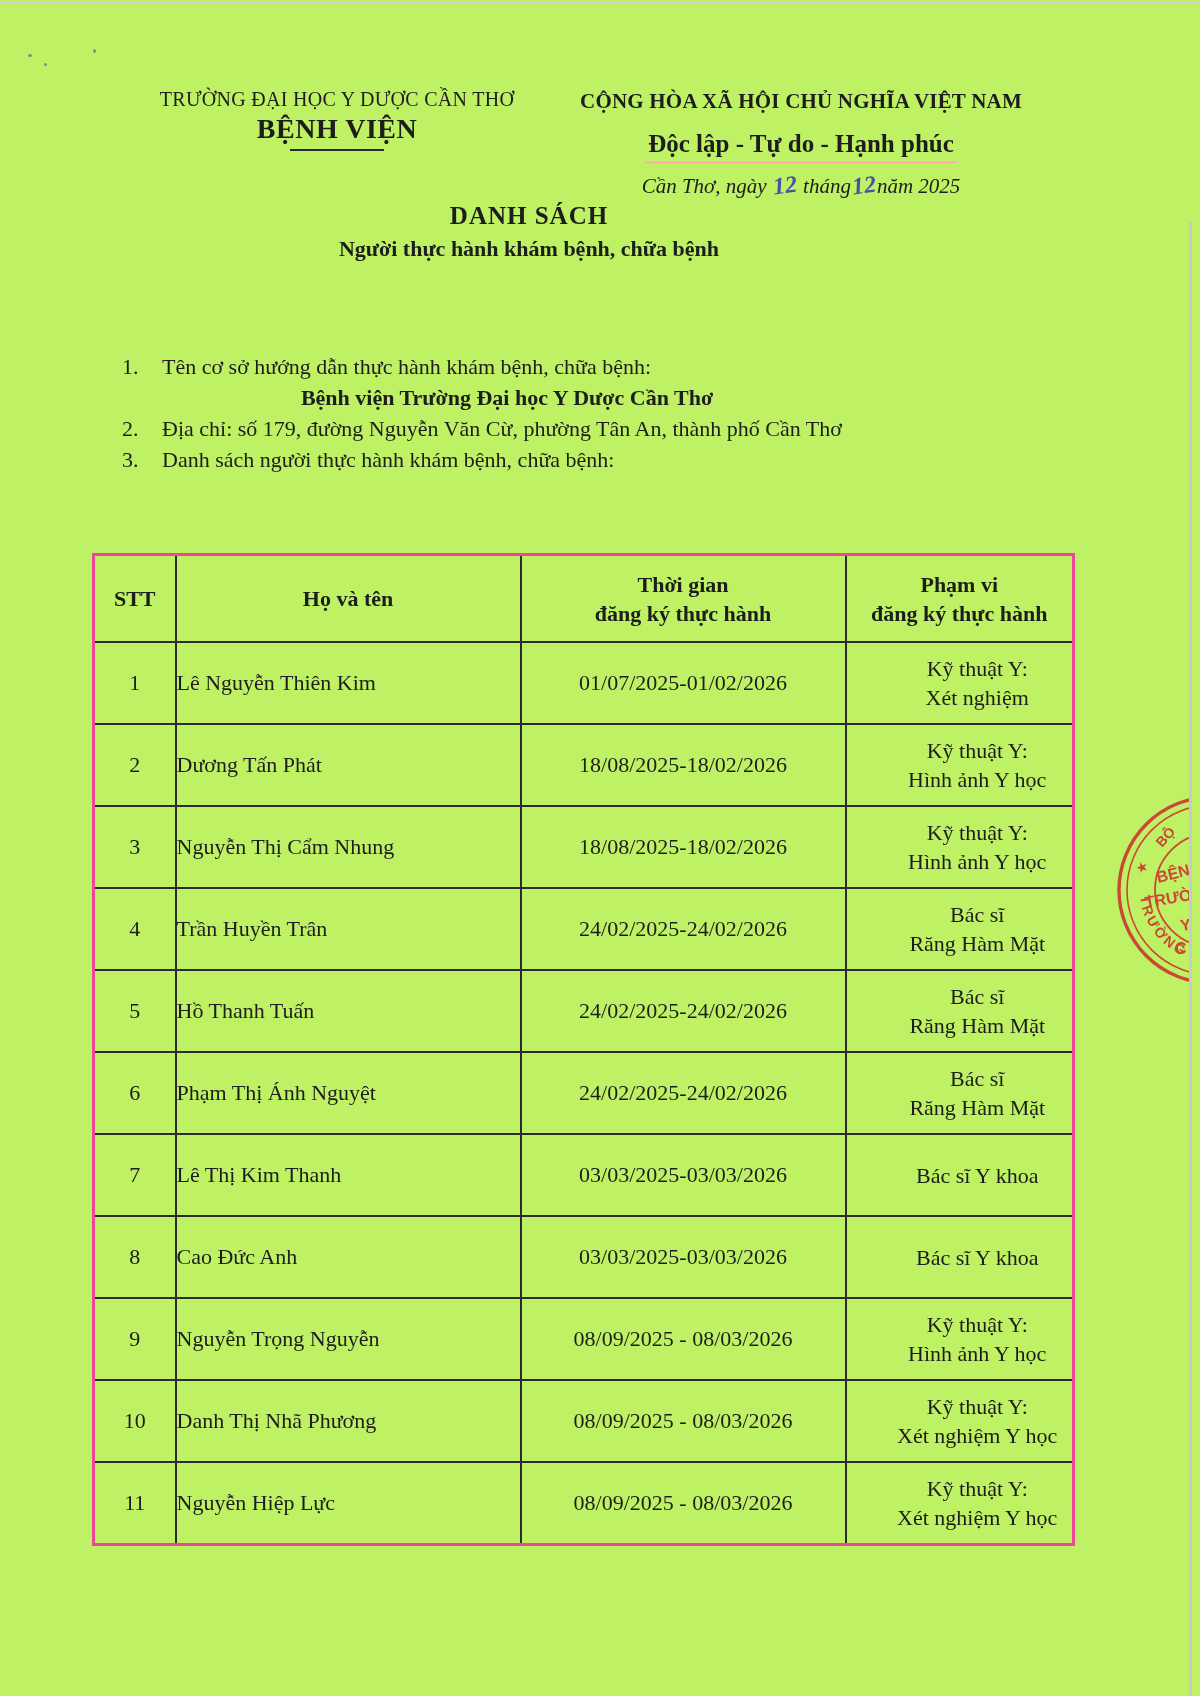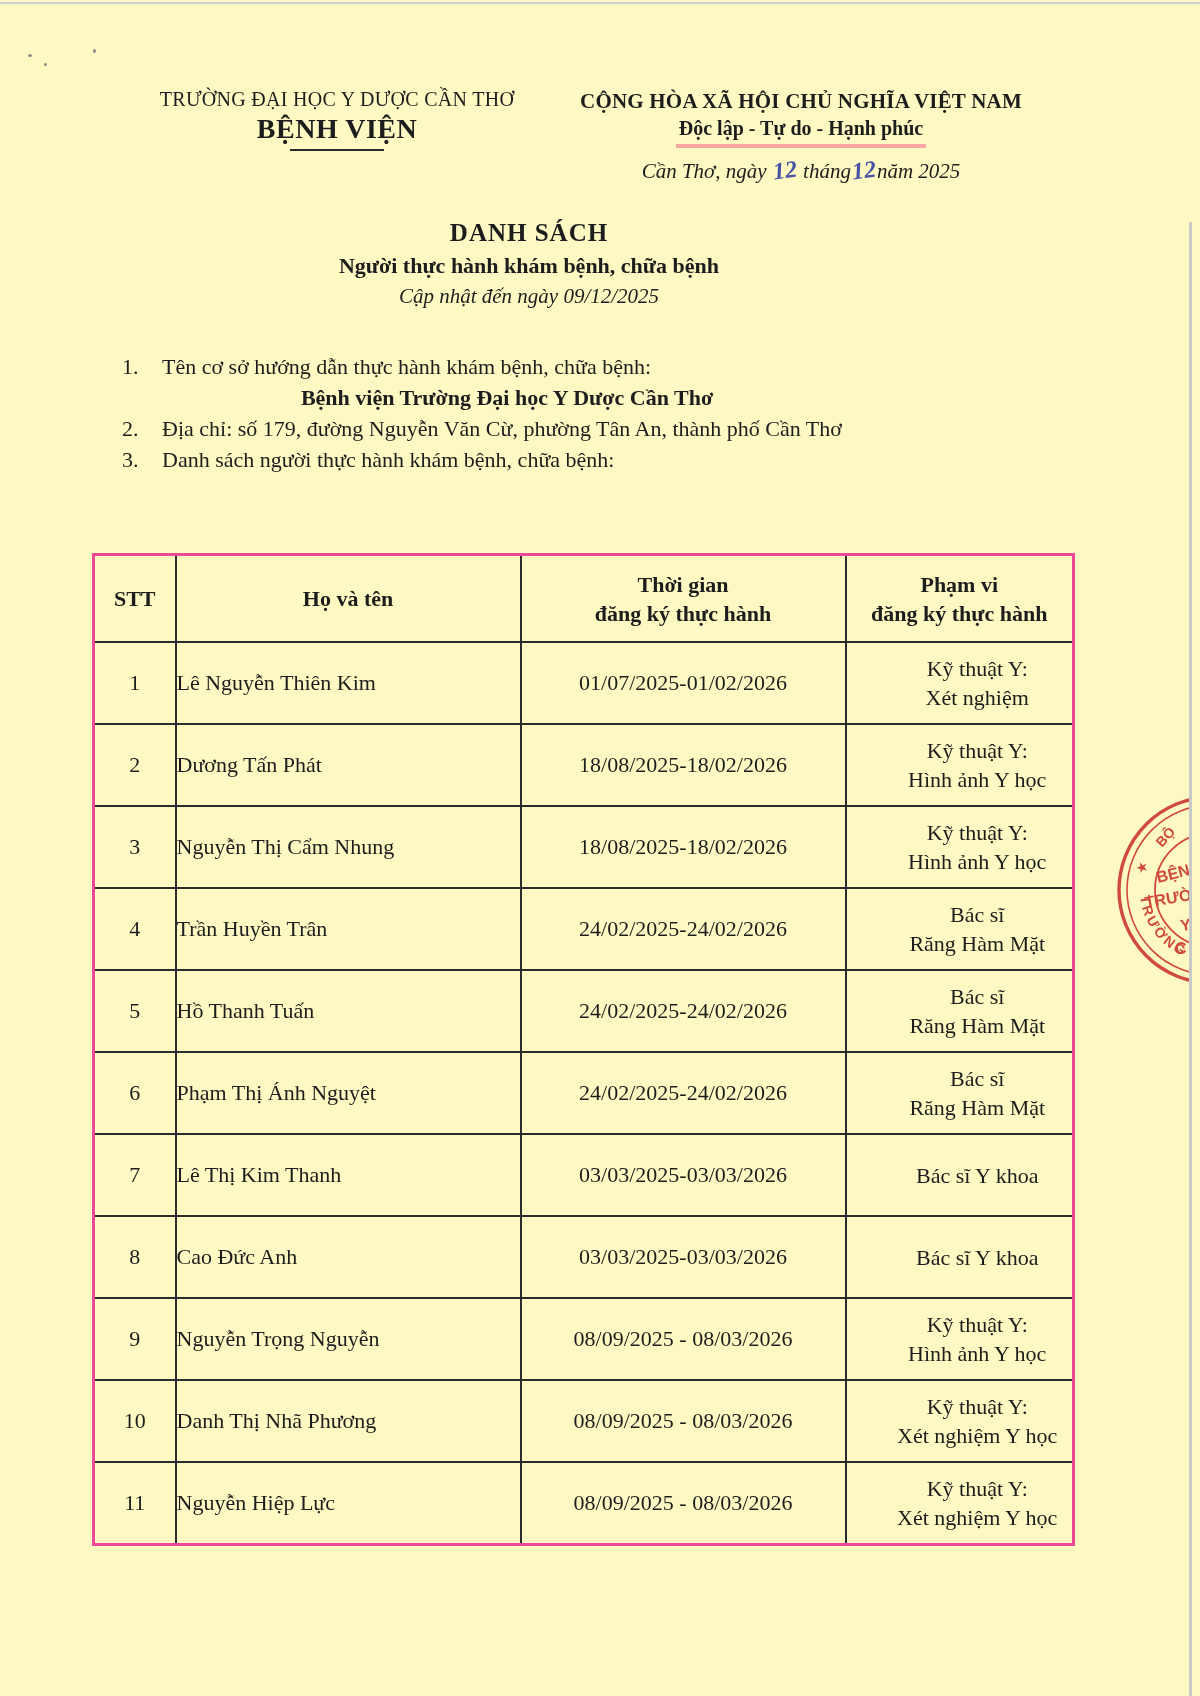--- a/index.html
+++ b/index.html
@@ -1,36 +1,36 @@
 <!DOCTYPE html>
 <html><head>
 <meta charset="utf-8">
 <style>
   html,body{margin:0;padding:0;background:#e8e8e8;}
   .page{
     position:relative;width:1200px;height:1696px;margin:0 auto;
-    background:#fef9c3;overflow:hidden;
+    background:#bef264;overflow:hidden;
     font-family:"Liberation Serif","DejaVu Serif",serif;color:#1d1d1d;
   }
   
   .edge-top{position:absolute;left:0;top:2px;width:1200px;height:2px;background:#cfcfcd;}
   .edge-right{position:absolute;left:1189px;top:222px;width:3px;height:1474px;background:#c9c9c7;z-index:5;}
   .speck{position:absolute;background:#8a8a8a;border-radius:50%;}
   
   .hdr-left{position:absolute;left:128px;top:88px;width:418px;text-align:center;}
   .hdr-left .l1{font-size:20px;letter-spacing:.3px;white-space:nowrap;}
   .hdr-left .l2{font-size:28px;font-weight:bold;margin-top:2px;letter-spacing:.5px;}
   .bar{width:94px;border-top:2px solid #2a2a2a;margin:4px auto 0;}
   .hdr-right{position:absolute;left:558px;top:89px;width:486px;text-align:center;}
   .hdr-right .l1{font-size:21px;font-weight:bold;white-space:nowrap;letter-spacing:.2px;}
-  .hdr-right .l2{display:inline-block;font-size:20px;font-weight:bold;border-bottom:4px solid #fca5a5;padding:0 3px 4px;margin-top:3px;}
+  .hdr-right .l2{display:inline-block;font-size:25px;font-weight:bold;border-bottom:1px solid #fca5a5;padding:0 3px 4px;margin-top:16px;}
   .dateline{margin-top:10px;font-size:21px;font-style:italic;white-space:nowrap;}
   .ink{display:inline-block;color:#4652a5;font-size:24px;font-weight:bold;font-style:italic;transform:rotate(-7deg);margin:0 1px;line-height:1;}
   
-  .titleblock{position:absolute;left:0;top:219px;width:1058px;text-align:center;}
+  .titleblock{position:absolute;left:0;top:202px;width:1058px;text-align:center;}
   .t1{font-size:25px;font-weight:bold;letter-spacing:1px;}
   .t2{font-size:22px;font-weight:bold;margin-top:6px;}
   .t3{font-size:21px;font-style:italic;margin-top:5px;}
   
   .list{position:absolute;left:122px;top:351px;width:920px;font-size:22px;}
   .li{display:flex;line-height:31px;}
   .li .num{width:40px;flex:none;}
   .boldline{width:770px;text-align:center;font-weight:bold;line-height:31px;}
   
   table.main{position:absolute;left:92px;top:553px;width:980px;border-collapse:collapse;table-layout:fixed;}
@@ -66,21 +66,20 @@
     <div class="dateline">
       <span>Cần Thơ, ngày</span>
       <span class="ink">12</span>
       <span>tháng</span><span class="ink">12</span><span>năm 2025</span>
     </div>
   </div>
 
   <div class="titleblock">
     <div class="t1">DANH SÁCH</div>
     <div class="t2">Người thực hành khám bệnh, chữa bệnh</div>
-    <div class="t3">Cập nhật đến ngày 09/12/2025</div>
   </div>
 
   <div class="list">
     <div class="li">
       <span class="num">1.</span>
       <span>Tên cơ sở hướng dẫn thực hành khám bệnh, chữa bệnh:</span>
     </div>
     <div class="boldline">Bệnh viện Trường Đại học Y Dược Cần Thơ</div>
     <div class="li">
       <span class="num">2.</span>

